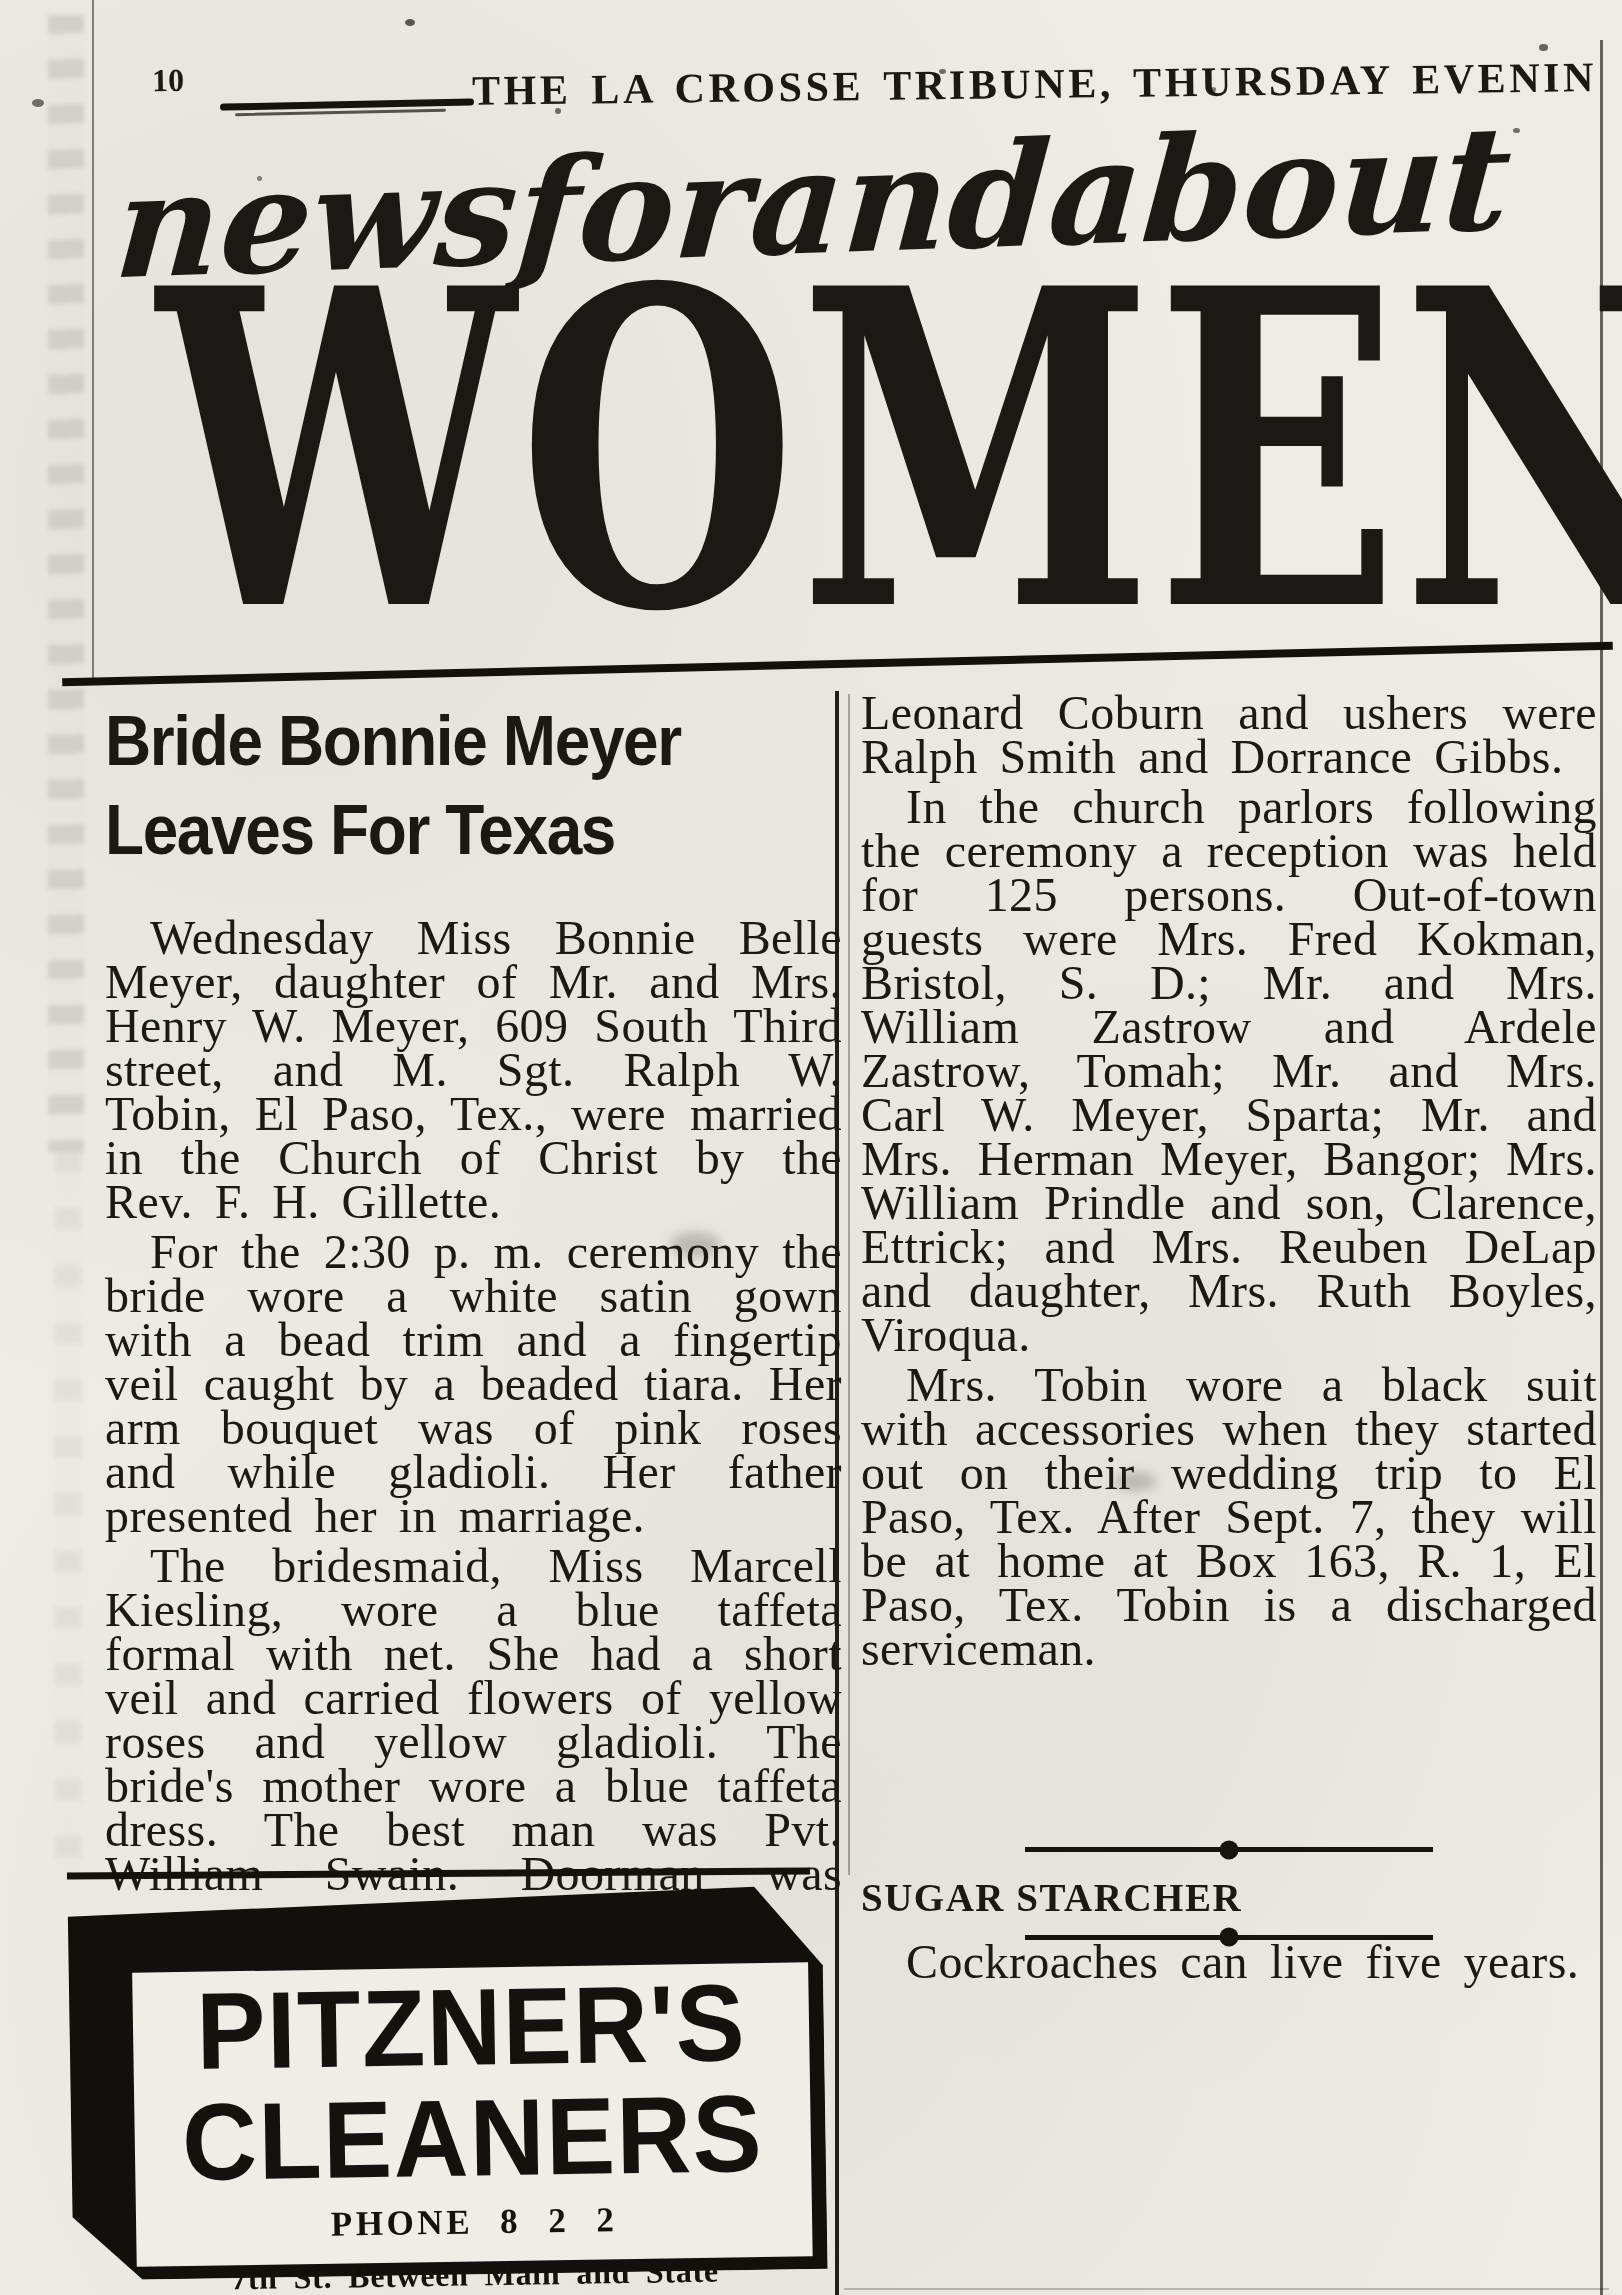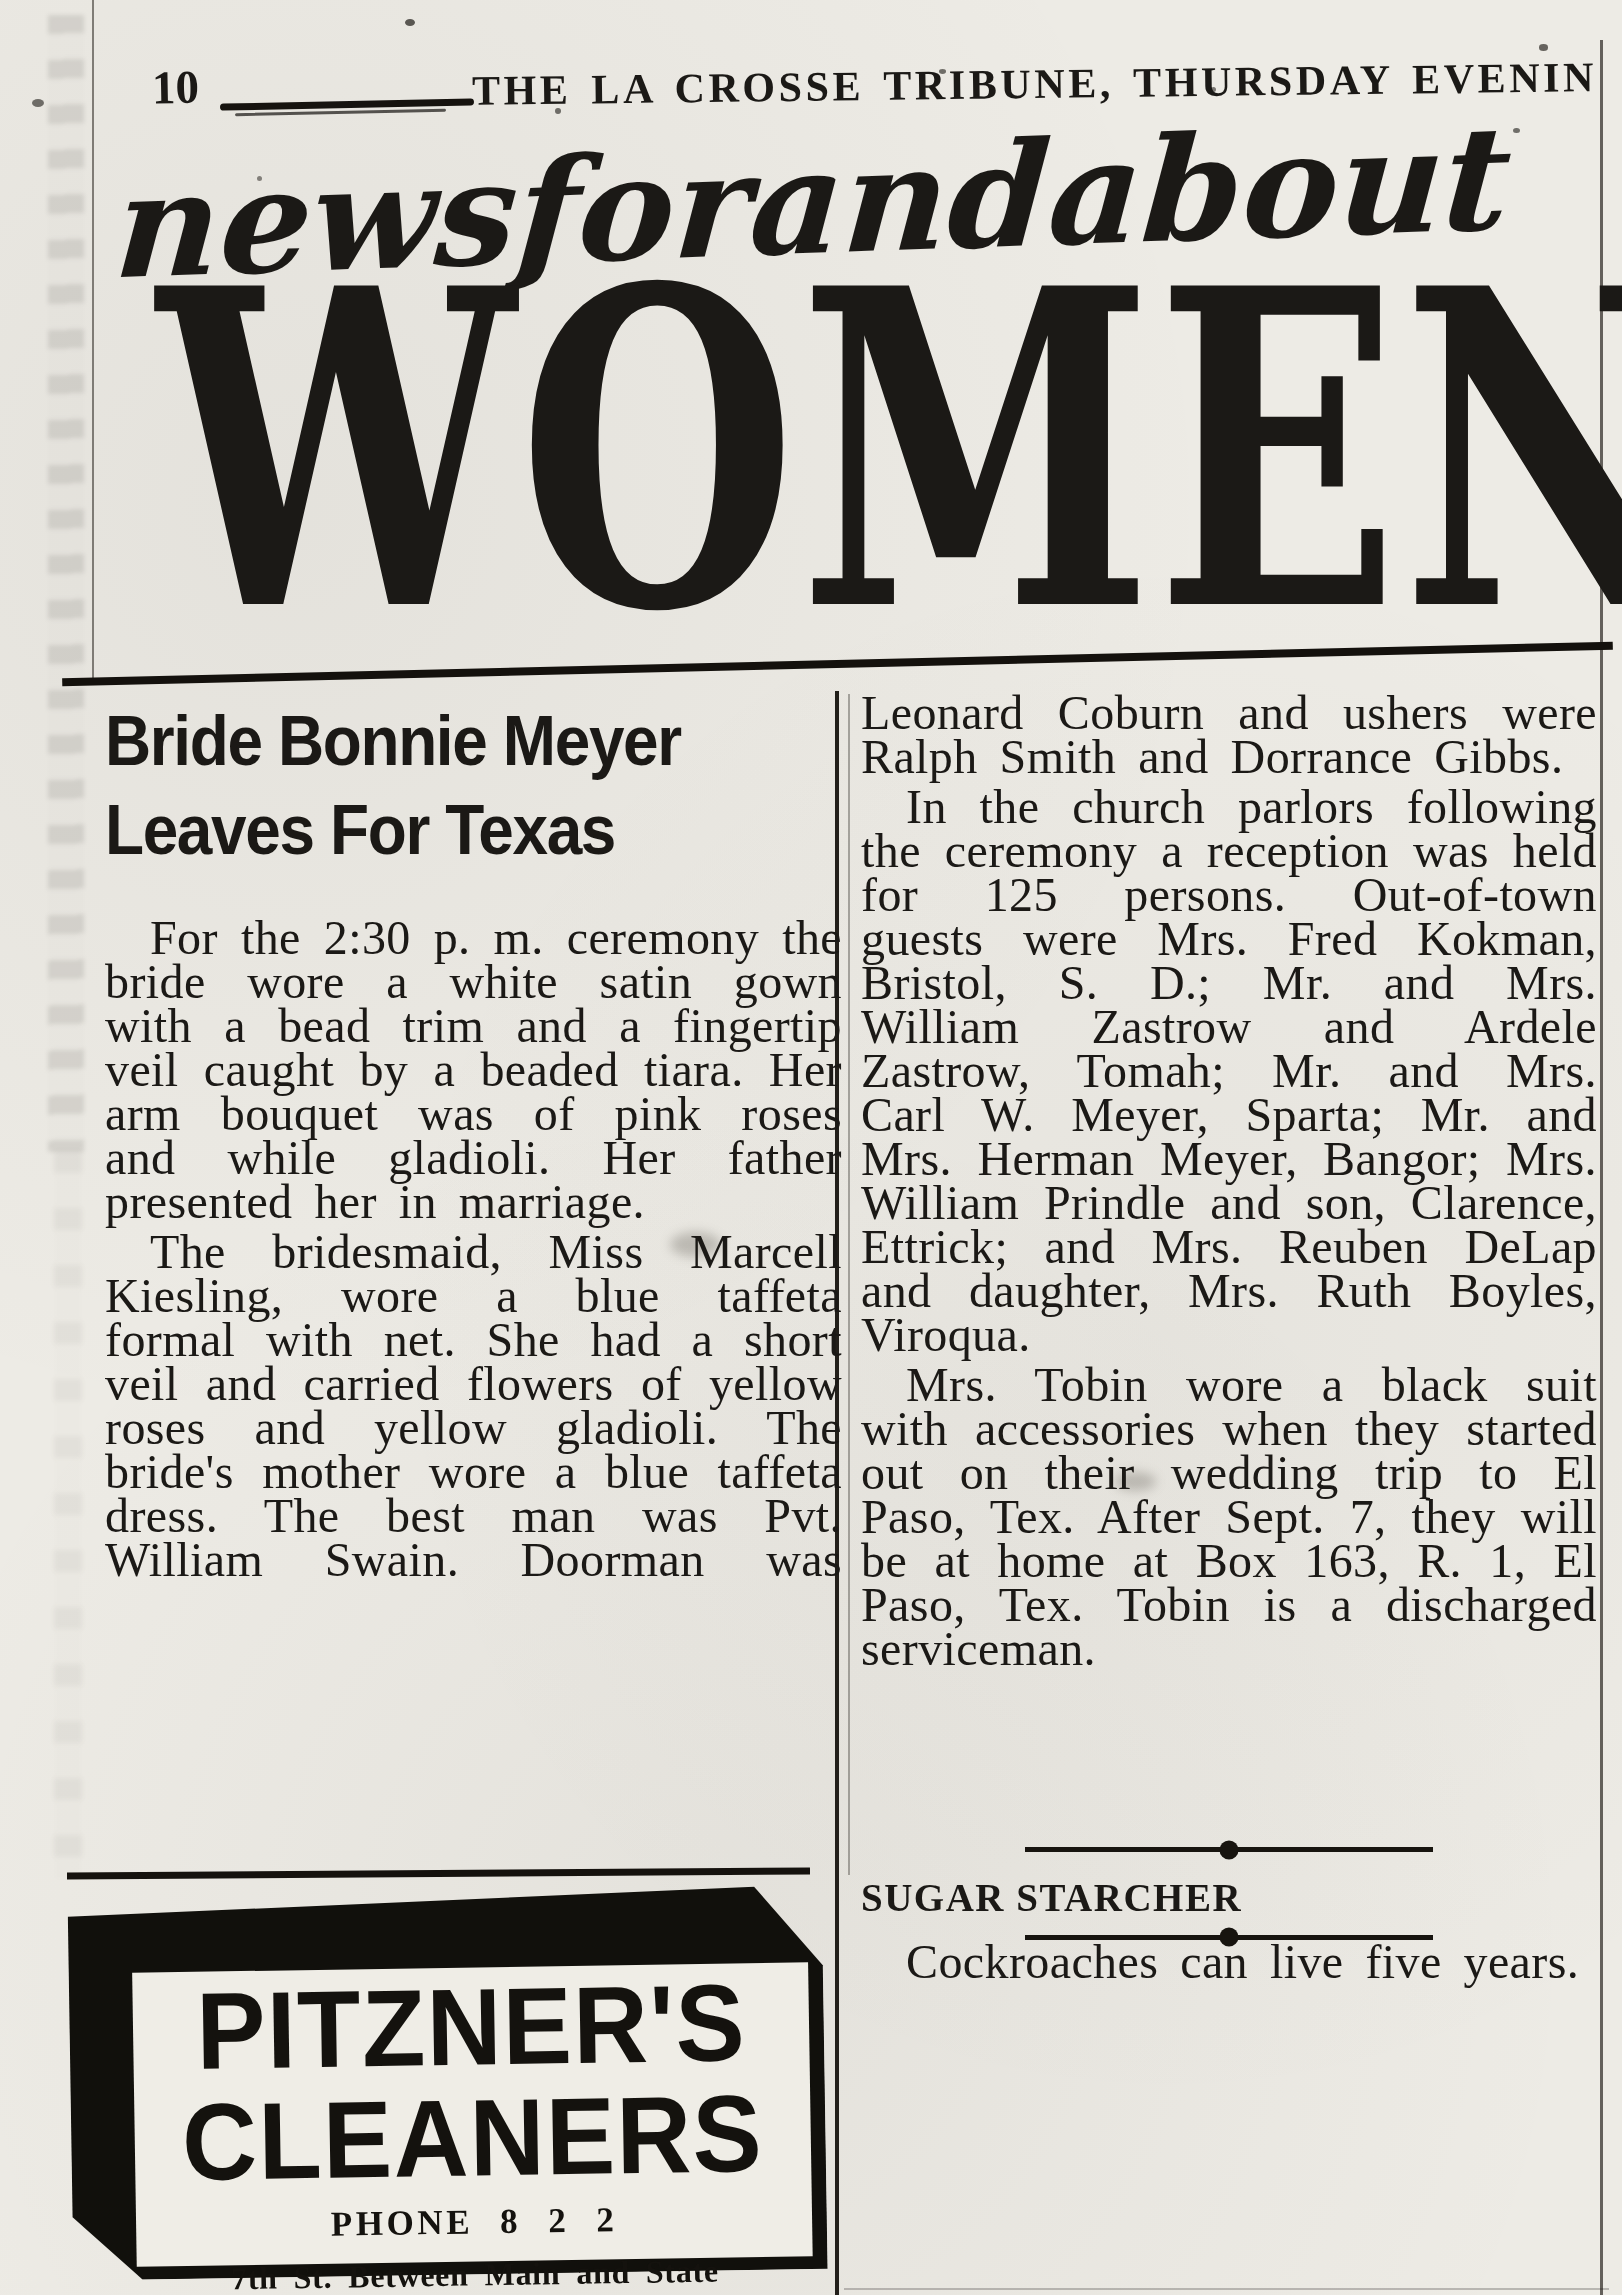--- a/index.html
+++ b/index.html
@@ -24,21 +24,21 @@
     background:repeating-linear-gradient(181deg, rgba(45,42,36,.14) 0 22px, rgba(45,42,36,.02) 22px 57px);
     filter:blur(2.9px);opacity:.4;
   }
   .left-trim{position:absolute;left:92px;top:0;width:2.2px;height:684px;background:#46423c;opacity:.65;}
   .right-trim{position:absolute;left:1600px;top:40px;width:2.9px;height:2255px;background:#35322c;opacity:.75;}
   .col-rule{position:absolute;left:835px;top:691px;width:3.6px;height:1605px;background:#221f1a;}
   .col-rule-echo{position:absolute;left:848px;top:694px;width:1.5px;height:1181px;background:#221f1a;opacity:.35;}
   .speck{position:absolute;background:#1d1a15;border-radius:50%;}
   .smudge{position:absolute;background:#6b675f;border-radius:50%;filter:blur(5.1px);opacity:.35;}
   
-  .page-number{position:absolute;left:152px;top:64px;font-weight:bold;font-size:47px;line-height:1;transform:rotate(-1deg);}
+  .page-number{position:absolute;left:152px;top:64px;font-weight:bold;font-size:32px;line-height:1;transform:rotate(-1deg);}
   .header-dash{position:absolute;left:220px;top:101px;width:254px;height:6.6px;background:#16130f;border-radius:3.6px;transform:rotate(-1.2deg);}
   .header-dash2{position:absolute;left:235px;top:111px;width:211px;height:2.9px;background:#16130f;border-radius:2.2px;opacity:.7;transform:rotate(-1.2deg);}
   .masthead{
     position:absolute;left:472px;top:63px;white-space:nowrap;
     font-weight:bold;font-size:42px;letter-spacing:3.6px;word-spacing:5.8px;line-height:1;
     transform:rotate(-0.7deg);
   }
   .tagline{
     position:absolute;left:115px;top:117px;width:1385px;height:197px;
     display:flex;justify-content:space-between;align-items:baseline;
@@ -132,20 +132,21 @@
   </div>
 
   <div class="section-title">WOMEN</div>
   <div class="masthead-rule"></div>
 
   <div class="col-rule"></div>
   <div class="col-rule-echo"></div>
 
   <div class="leftcol">
     <h1 class="headline"><span>Bride Bonnie Meyer</span><br><span>Leaves For Texas</span></h1>
+    <p class="body">Wednesday Miss Bonnie Belle Meyer, daughter of Mr. and Mrs. Henry W. Meyer, 609 South Third street, and M. Sgt. Ralph W. Tobin, El Paso, Tex., were married in the Church of Christ by the Rev. F. H. Gillette.</p>
     <p class="body">For the 2:30 p. m. ceremony the bride wore a white satin gown with a bead trim and a fingertip veil caught by a beaded tiara. Her arm bouquet was of pink roses and while gladioli. Her father presented her in marriage.</p>
     <p class="body cont">The bridesmaid, Miss Marcell Kiesling, wore a blue taffeta formal with net. She had a short veil and carried flowers of yellow roses and yellow gladioli. The bride's mother wore a blue taffeta dress. The best man was Pvt. William Swain. Doorman was</p>
   </div>
 
   <div class="pre-ad-rule"></div>
 
   <div class="ad">
     <div class="ad-silhouette"></div>
     <div class="ad-panel">
       <div class="ad-name">PITZNER'S</div>

